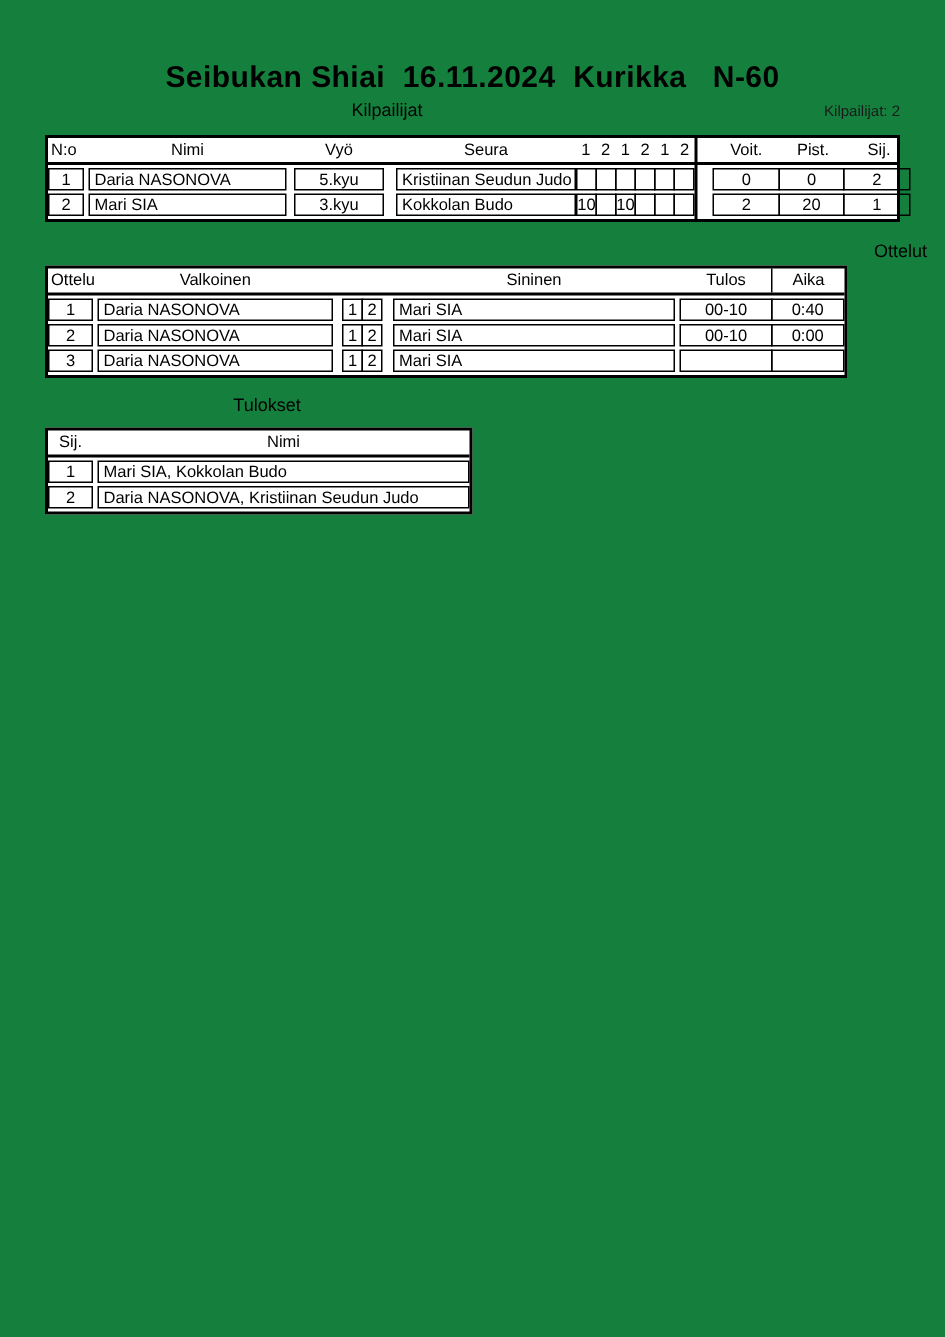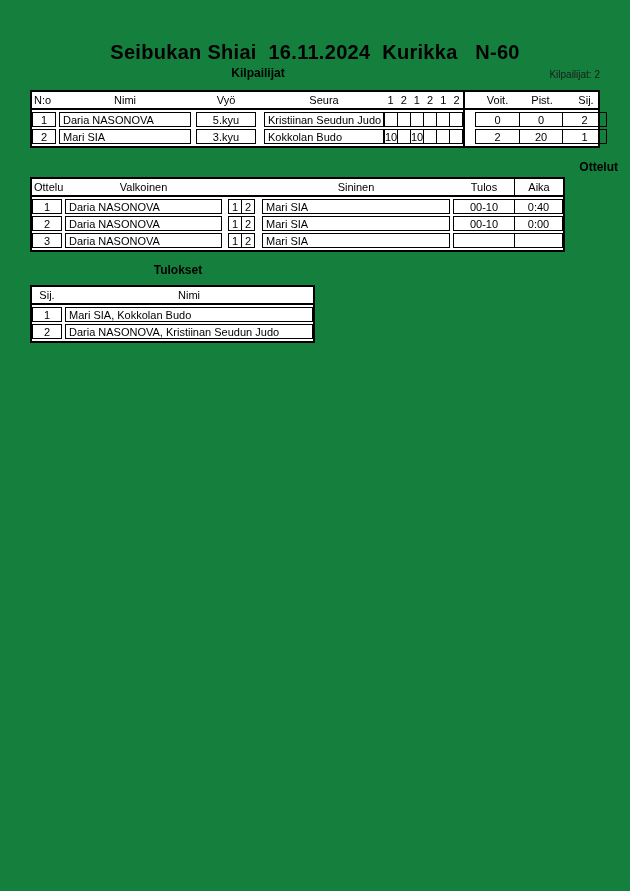--- a/index.html
+++ b/index.html
@@ -4,21 +4,21 @@
 <style>
   html,body { margin:0; padding:0; background:#ffffff; }
   .page {
     position:relative; width:630px; height:891px; background:#15803d;
     font-family:"Liberation Sans", sans-serif; color:#000000; overflow:hidden;
   }
   .title {
     position:absolute; top:41px; left:0; width:630px; text-align:center;
     font-size:20px; font-weight:bold; white-space:pre; letter-spacing:0.3px;
   }
-  .sec-heading { position:absolute; font-size:12px; font-weight:bold; }
+  .sec-heading { position:absolute; font-size:12px; font-weight:normal; }
   .h-kilpailijat { top:66px; left:0; width:516px; text-align:center; }
   .h-ottelut    { top:160px; left:0; width:618px; text-align:right; }
   .h-tulokset   { top:263px; left:30px; width:296px; text-align:center; }
   .count { position:absolute; top:69px; left:400px; width:200px; text-align:right; font-size:10px; color:#1a1a1a; }
 
   .tbl { position:absolute; background:#ffffff; border:2px solid #000; box-sizing:border-box; padding-bottom:2px; }
   .t1 { left:30px; top:90px;  width:570px; }
   .t2 { left:30px; top:177px; width:535px; }
   .t3 { left:30px; top:285px; width:285px; }
 

